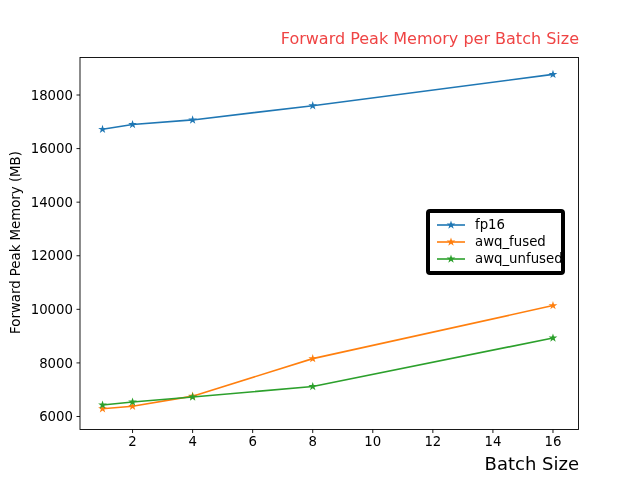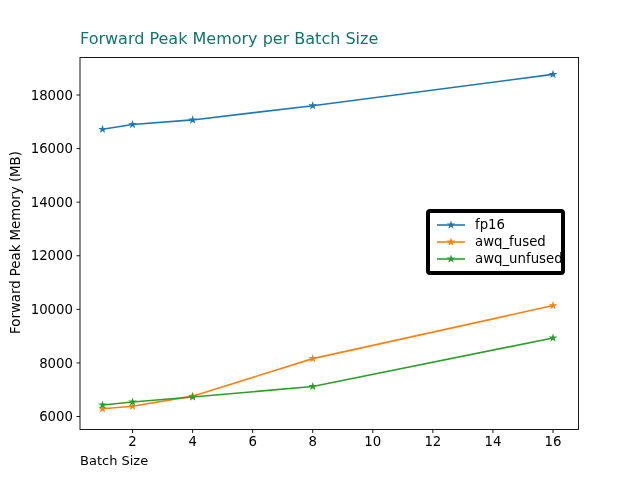--- a/index.html
+++ b/index.html
@@ -19,32 +19,32 @@
   .chart-svg {
     position: absolute;
     left: 0;
     top: 0;
   }
   .chart-title {
     position: absolute;
     left: 80px;
     top: 29px;
     width: 499px;
-    text-align: left;
+    text-align: right;
     font-size: 16px;
-    color: #0f766e;
+    color: #ef4444;
     white-space: nowrap;
   }
   .x-label {
     position: absolute;
     left: 80px;
     top: 453px;
     width: 499px;
-    text-align: left;
-    font-size: 13px;
+    text-align: right;
+    font-size: 18px;
     color: #000000;
   }
   .y-label {
     position: absolute;
     left: -178px;
     top: 235px;
     width: 386px;
     text-align: center;
     font-size: 13.3px;
     color: #000000;

